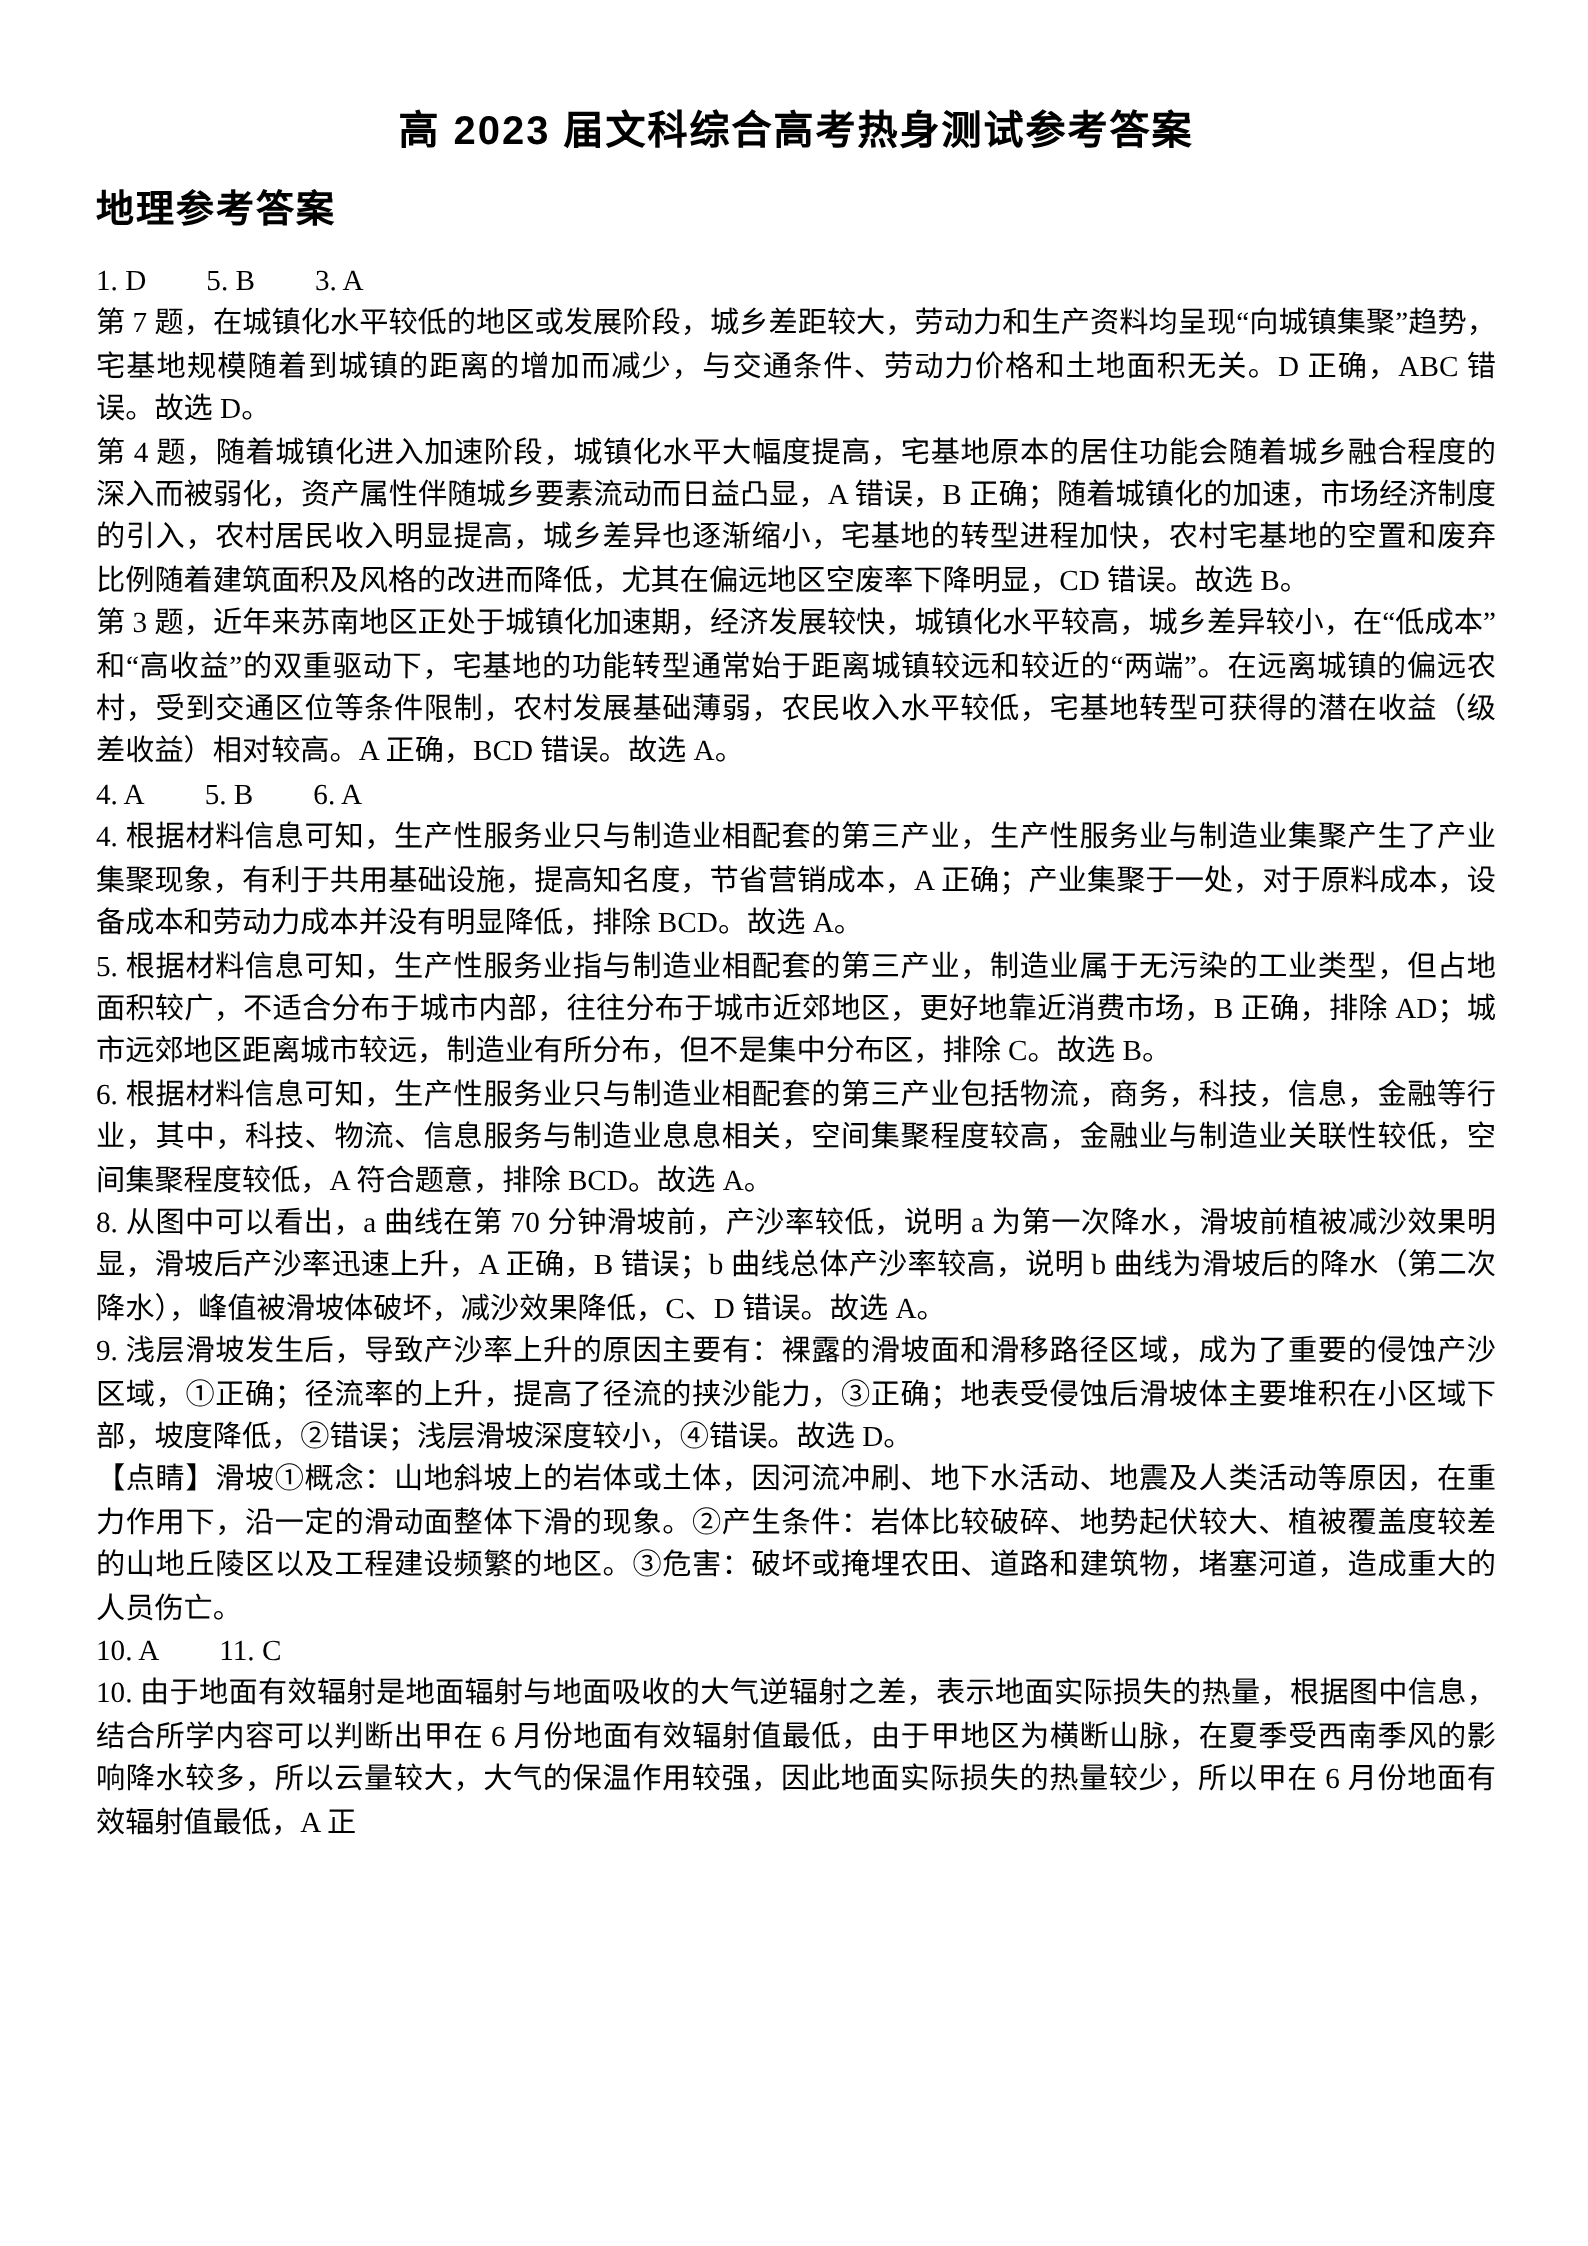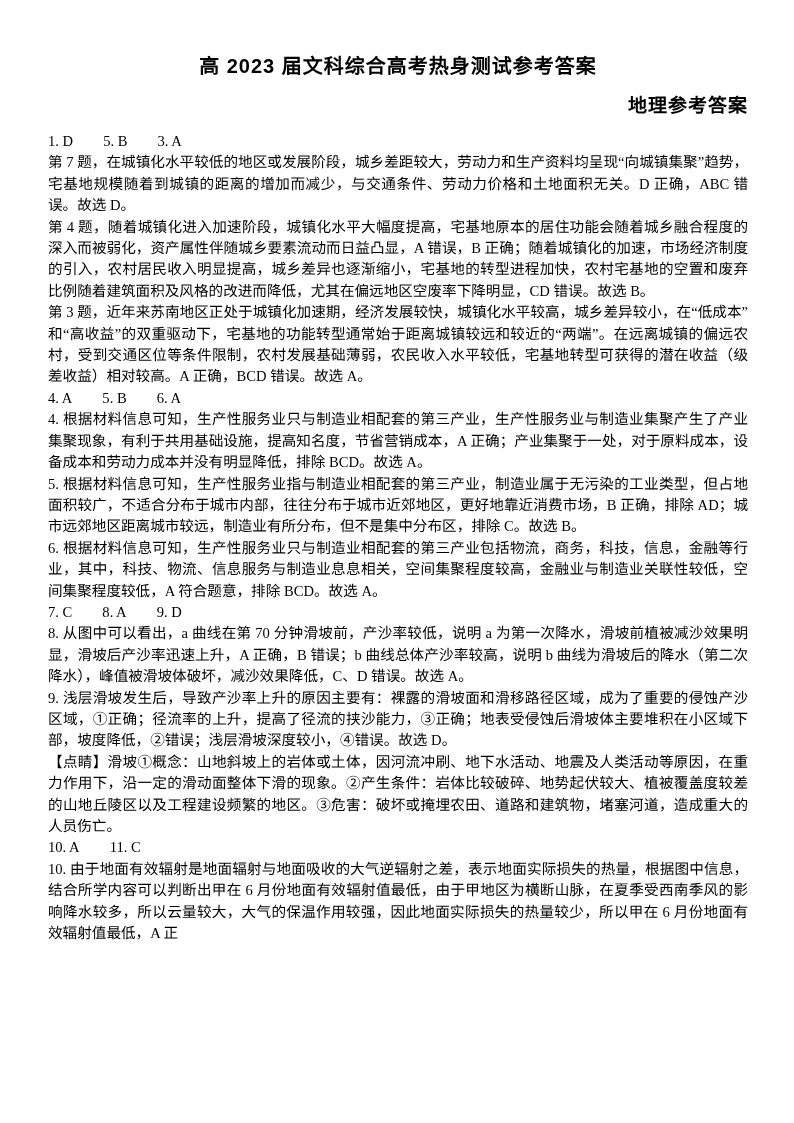--- a/index.html
+++ b/index.html
@@ -22,21 +22,21 @@
     font-weight: 900;
     text-align: center;
     letter-spacing: 1px;
     line-height: 28px;
     margin-bottom: 13px;
   }
   .doc-subtitle {
     font-family: "Liberation Sans", "DejaVu Sans", sans-serif;
     font-size: 19px;
     font-weight: 900;
-    text-align: right;
+    text-align: left;
     letter-spacing: 1px;
     line-height: 26px;
     margin-bottom: 12px;
   }
   .content {
     width: 700px;
   }
   .content p {
     font-size: 14.6px;
     line-height: 21.4px;
@@ -58,20 +58,19 @@
   <h2 class="doc-subtitle">地理参考答案</h2>
   <div class="content" id="content">
       <p class="answers"><span class="ans">1. D</span><span class="ans">5. B</span><span class="ans">3. A</span></p>
       <p>第 7 题，在城镇化水平较低的地区或发展阶段，城乡差距较大，劳动力和生产资料均呈现“向城镇集聚”趋势，宅基地规模随着到城镇的距离的增加而减少，与交通条件、劳动力价格和土地面积无关。D 正确，ABC 错误。故选 D。</p>
       <p>第 4 题，随着城镇化进入加速阶段，城镇化水平大幅度提高，宅基地原本的居住功能会随着城乡融合程度的深入而被弱化，资产属性伴随城乡要素流动而日益凸显，A 错误，B 正确；随着城镇化的加速，市场经济制度的引入，农村居民收入明显提高，城乡差异也逐渐缩小，宅基地的转型进程加快，农村宅基地的空置和废弃比例随着建筑面积及风格的改进而降低，尤其在偏远地区空废率下降明显，CD 错误。故选 B。</p>
       <p>第 3 题，近年来苏南地区正处于城镇化加速期，经济发展较快，城镇化水平较高，城乡差异较小，在“低成本”和“高收益”的双重驱动下，宅基地的功能转型通常始于距离城镇较远和较近的“两端”。在远离城镇的偏远农村，受到交通区位等条件限制，农村发展基础薄弱，农民收入水平较低，宅基地转型可获得的潜在收益（级差收益）相对较高。A 正确，BCD 错误。故选 A。</p>
       <p class="answers"><span class="ans">4. A</span><span class="ans">5. B</span><span class="ans">6. A</span></p>
       <p>4. 根据材料信息可知，生产性服务业只与制造业相配套的第三产业，生产性服务业与制造业集聚产生了产业集聚现象，有利于共用基础设施，提高知名度，节省营销成本，A 正确；产业集聚于一处，对于原料成本，设备成本和劳动力成本并没有明显降低，排除 BCD。故选 A。</p>
       <p>5. 根据材料信息可知，生产性服务业指与制造业相配套的第三产业，制造业属于无污染的工业类型，但占地面积较广，不适合分布于城市内部，往往分布于城市近郊地区，更好地靠近消费市场，B 正确，排除 AD；城市远郊地区距离城市较远，制造业有所分布，但不是集中分布区，排除 C。故选 B。</p>
       <p>6. 根据材料信息可知，生产性服务业只与制造业相配套的第三产业包括物流，商务，科技，信息，金融等行业，其中，科技、物流、信息服务与制造业息息相关，空间集聚程度较高，金融业与制造业关联性较低，空间集聚程度较低，A 符合题意，排除 BCD。故选 A。</p>
-      <p class="answers"><span class="ans">7. C</span><span class="ans">8. A</span><span class="ans">9. D</span></p>
       <p>8. 从图中可以看出，a 曲线在第 70 分钟滑坡前，产沙率较低，说明 a 为第一次降水，滑坡前植被减沙效果明显，滑坡后产沙率迅速上升，A 正确，B 错误；b 曲线总体产沙率较高，说明 b 曲线为滑坡后的降水（第二次降水），峰值被滑坡体破坏，减沙效果降低，C、D 错误。故选 A。</p>
       <p>9. 浅层滑坡发生后，导致产沙率上升的原因主要有：裸露的滑坡面和滑移路径区域，成为了重要的侵蚀产沙区域，①正确；径流率的上升，提高了径流的挟沙能力，③正确；地表受侵蚀后滑坡体主要堆积在小区域下部，坡度降低，②错误；浅层滑坡深度较小，④错误。故选 D。</p>
       <p>【点睛】滑坡①概念：山地斜坡上的岩体或土体，因河流冲刷、地下水活动、地震及人类活动等原因，在重力作用下，沿一定的滑动面整体下滑的现象。②产生条件：岩体比较破碎、地势起伏较大、植被覆盖度较差的山地丘陵区以及工程建设频繁的地区。③危害：破坏或掩埋农田、道路和建筑物，堵塞河道，造成重大的人员伤亡。</p>
       <p class="answers"><span class="ans">10. A</span><span class="ans">11. C</span></p>
       <p>10. 由于地面有效辐射是地面辐射与地面吸收的大气逆辐射之差，表示地面实际损失的热量，根据图中信息，结合所学内容可以判断出甲在 6 月份地面有效辐射值最低，由于甲地区为横断山脉，在夏季受西南季风的影响降水较多，所以云量较大，大气的保温作用较强，因此地面实际损失的热量较少，所以甲在 6 月份地面有效辐射值最低，A 正</p>
     </div>
 </div>
 
 </body></html>

